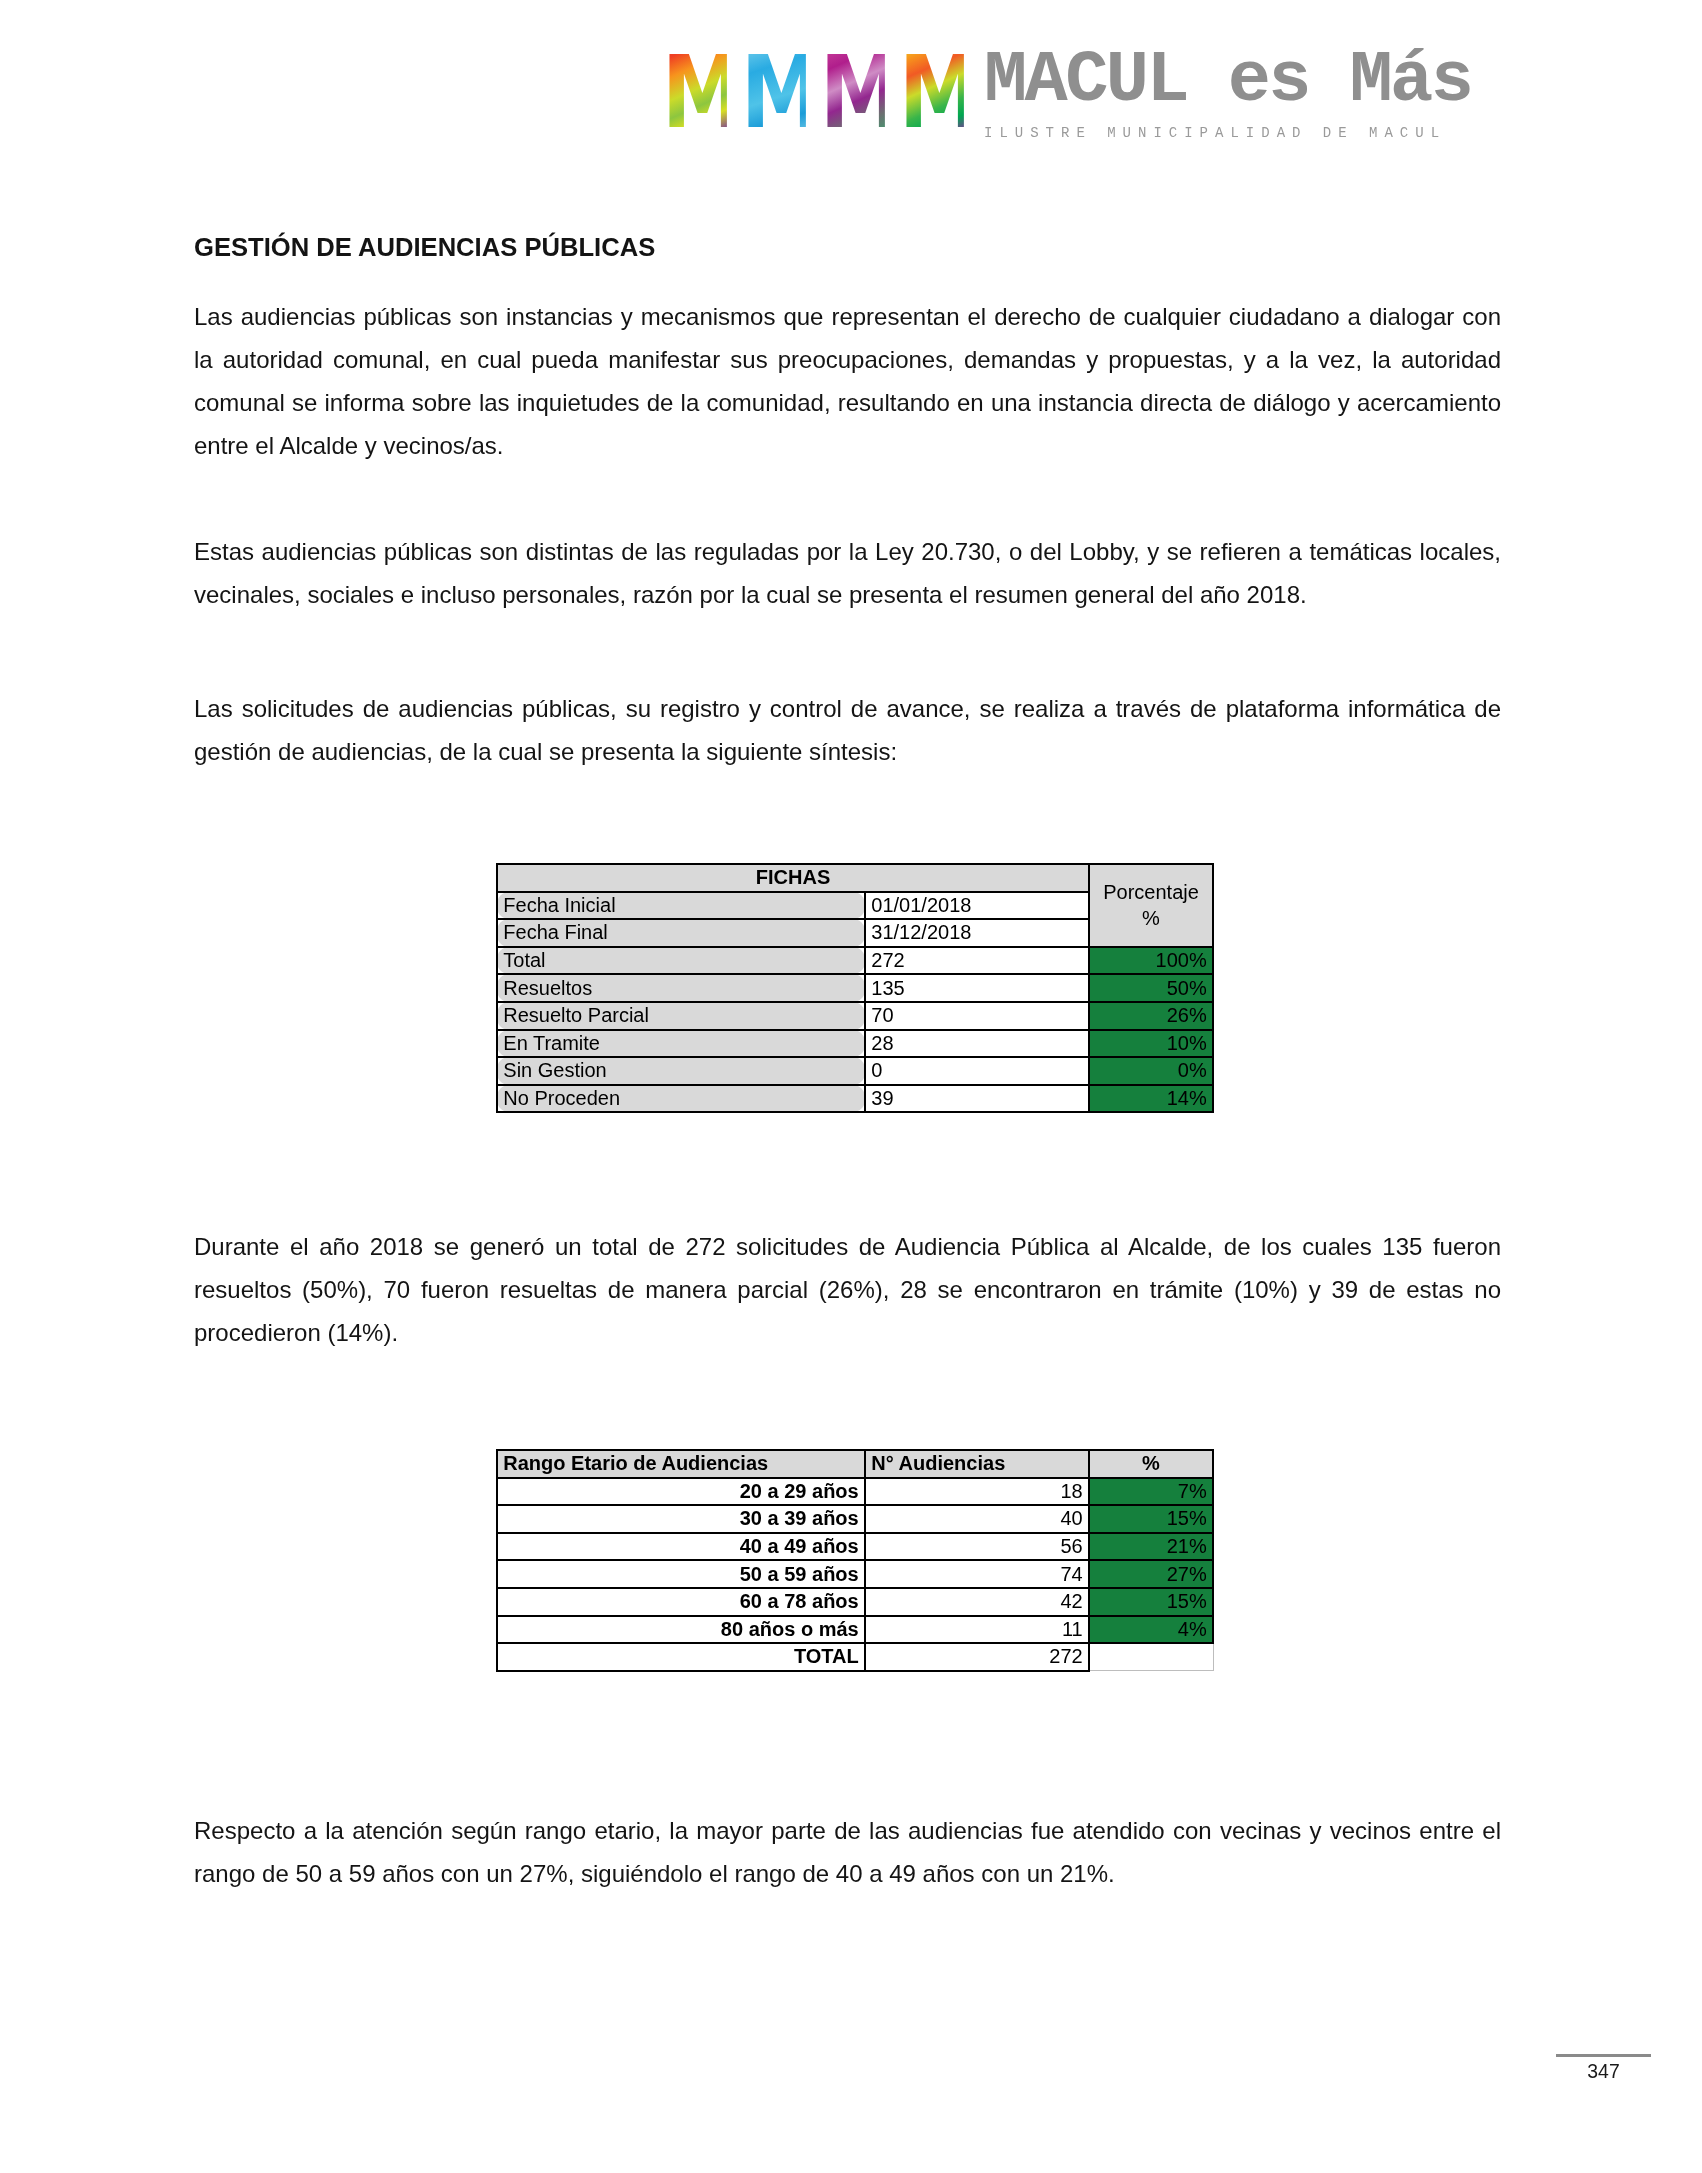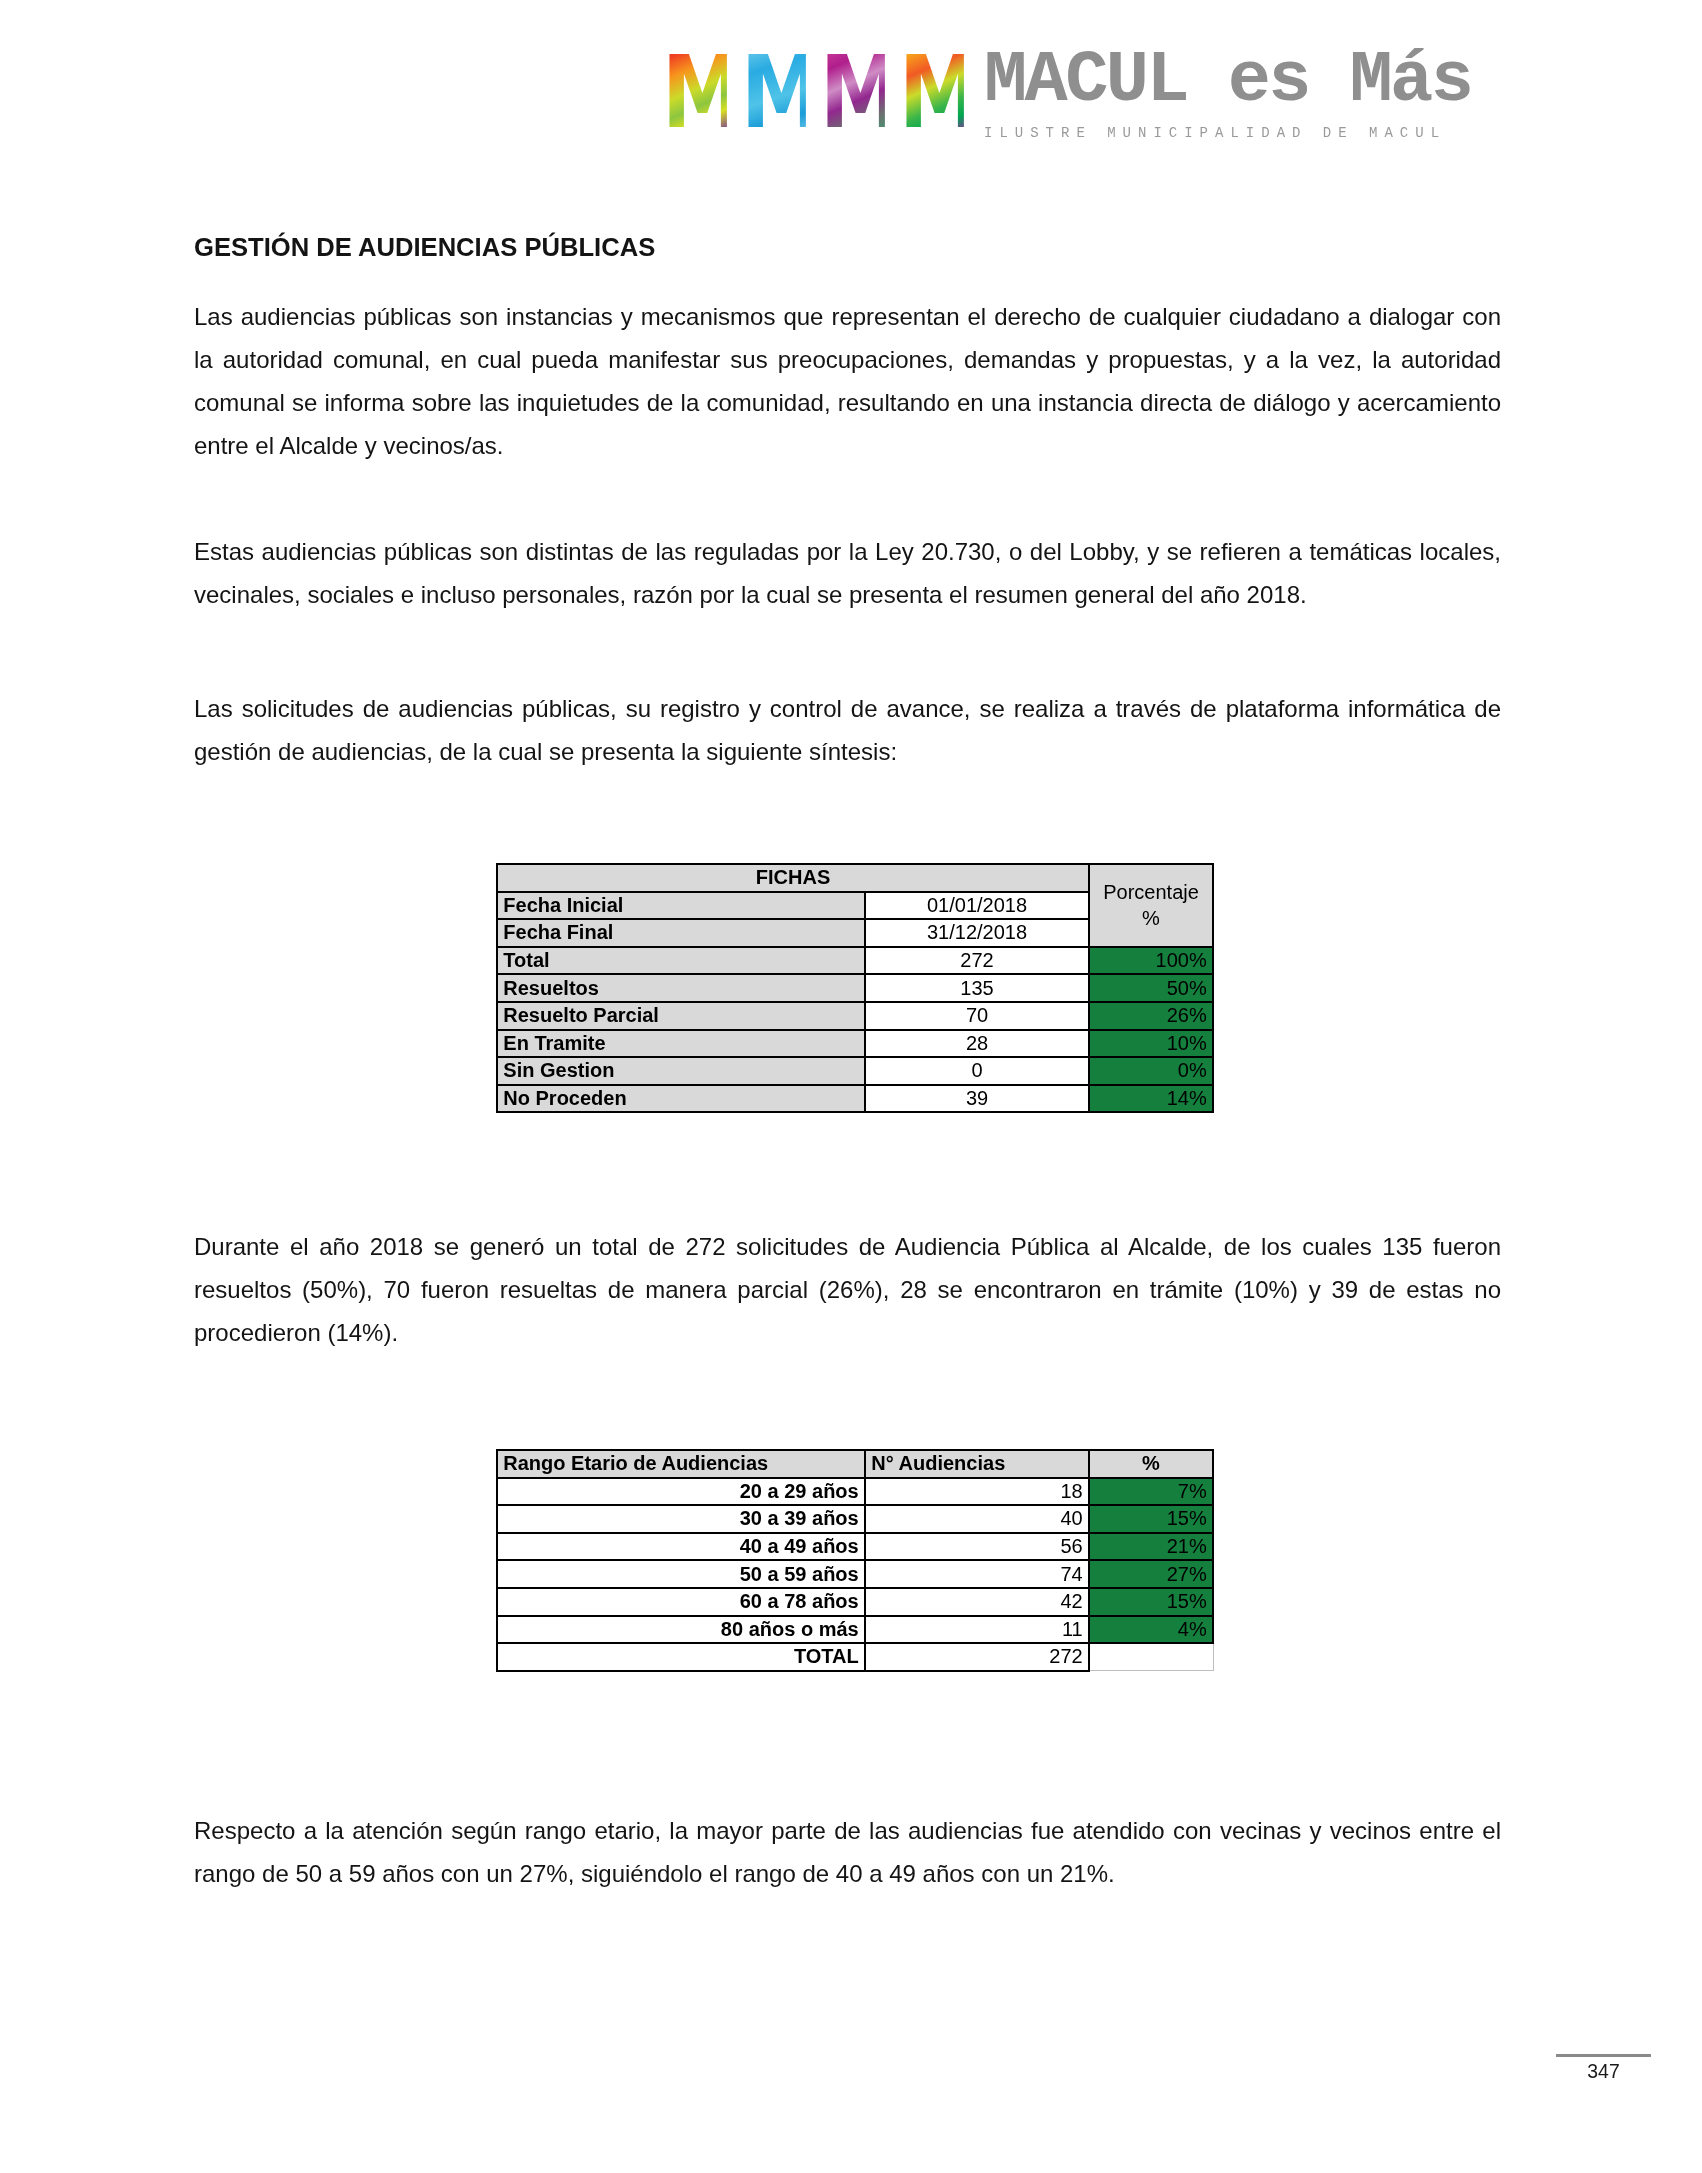--- a/index.html
+++ b/index.html
@@ -42,24 +42,24 @@
   .p4 { top:1225px; } .p5 { top:1809px; }
 
   
   table.tbl {
     position:absolute; border-collapse:collapse; table-layout:fixed;
     width:716px; background:#fff; font-size:20px; color:#000;
   }
   .tbl1 { left:496px; top:863px; }
   .tbl2 { left:496px; top:1449px; }
   .tbl td { border:2.6px solid #000; height:25.6px; padding:0 5.3px; overflow:hidden; white-space:nowrap; vertical-align:middle; }
-  .c-label { background:#d9d9d9; font-weight:bold; text-align:left; }
+  .c-label { background:#d9d9d9; font-weight:normal; text-align:left;border-radius:12px; }
   .c-title { background:#d9d9d9; font-weight:bold; text-align:center; }
   .c-pcthead { background:#d9d9d9; text-align:center; vertical-align:bottom; padding-bottom:3.5px; line-height:26.5px; }
-  .c-val-center { text-align:center; background:#fff; }
+  .c-val-center { text-align:left; background:#fff; }
   .c-val-right  { text-align:right; background:#fff; padding-right:4.4px;border-radius:13px; }
   .c-pct { text-align:right; background:#15803d; padding-right:3.5px; }
   .h2-label { background:#d9d9d9; font-weight:bold; text-align:left; }
   .h2-center { background:#d9d9d9; font-weight:bold; text-align:center; }
   .plain { background:#fff; font-weight:bold; text-align:right; }
   td.ghost { border-right:0.9px solid #bdbdbd; border-bottom:0.9px solid #bdbdbd; background:#fff; }
 
   
   .footer-rule { position:absolute; left:1556px; top:2054px; width:95px; height:2.6px; background:#8a8a8a; }
   .page-number { position:absolute; left:1556px; top:2060px; width:95px; text-align:center; font-size:19.4px; color:#1a1a1a; }

